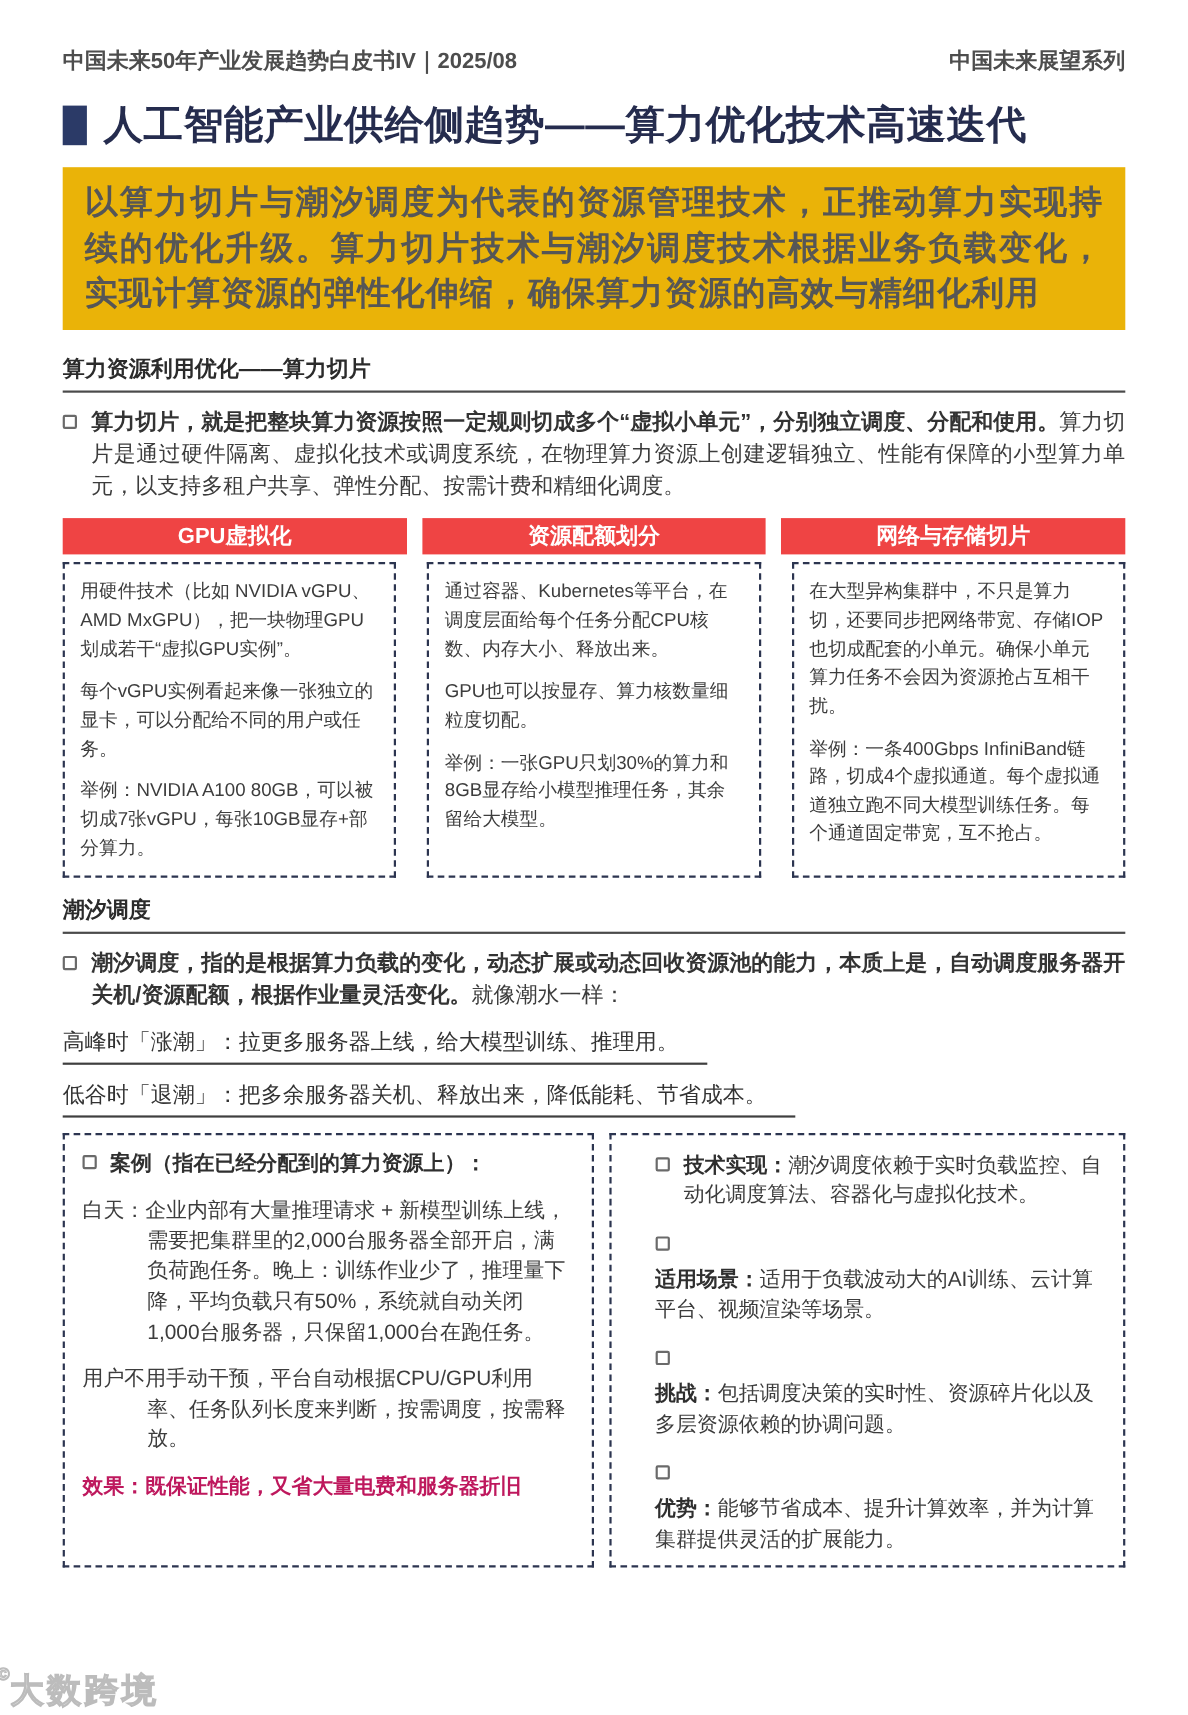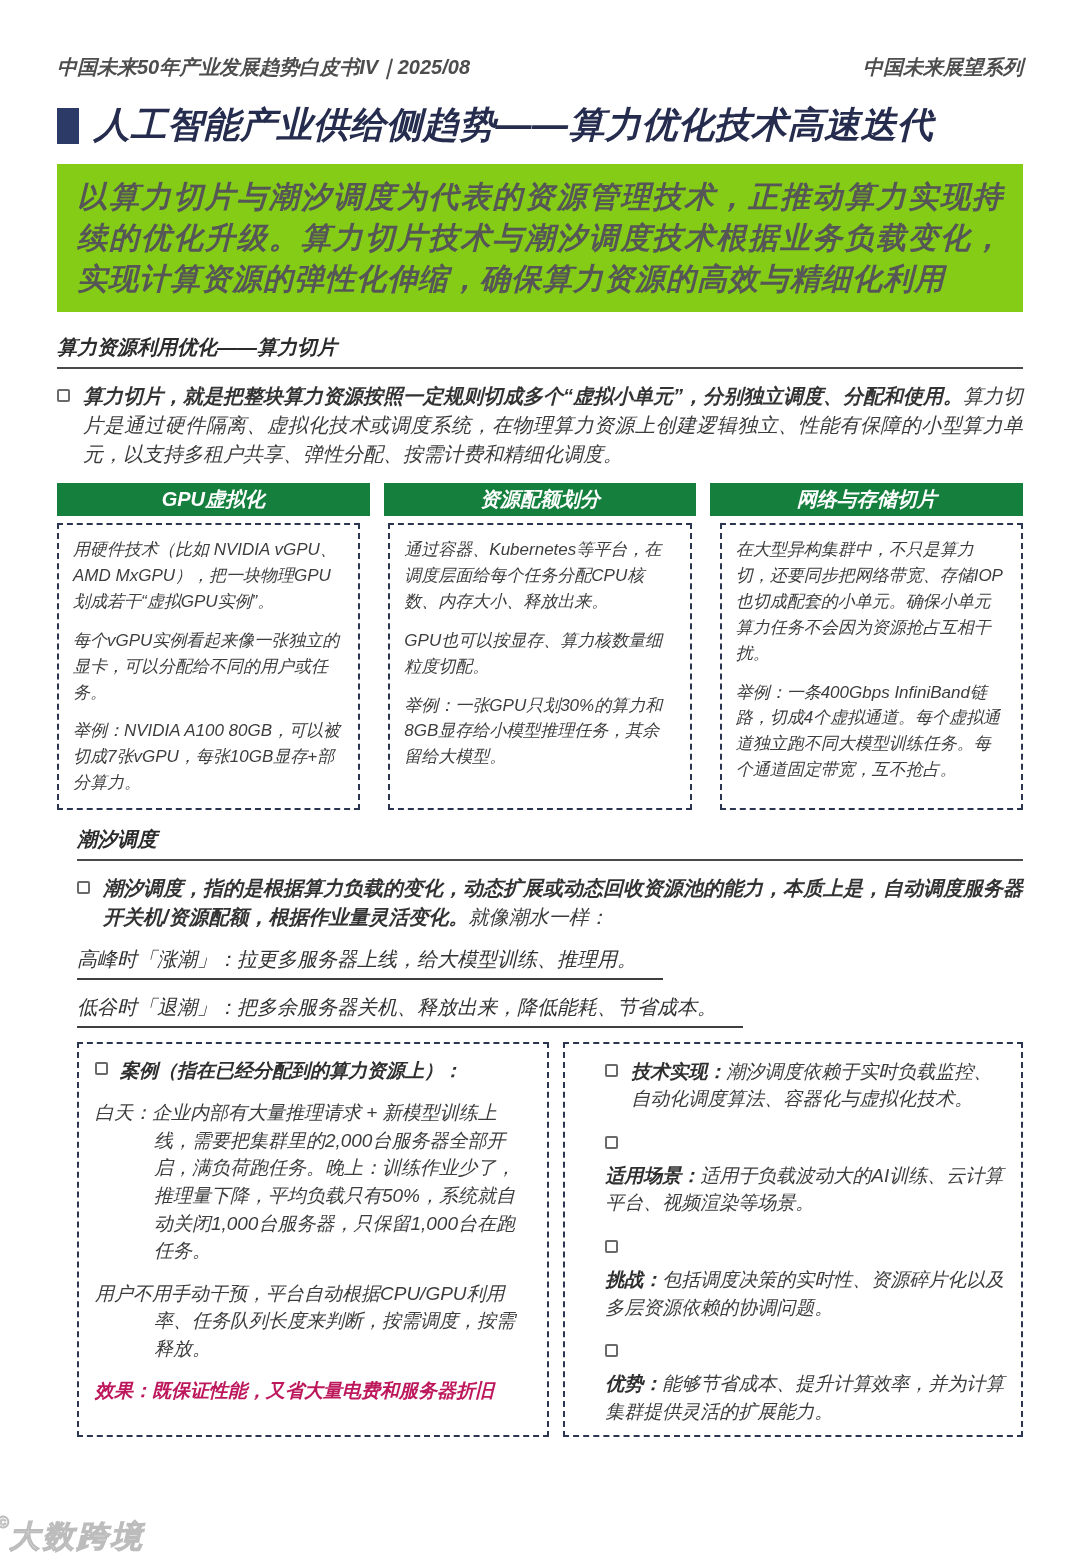--- a/index.html
+++ b/index.html
@@ -1,42 +1,42 @@
 <!DOCTYPE html>
 <html><head>
 <meta charset="utf-8">
 <style>
   * { margin:0; padding:0; box-sizing:border-box; }
   html,body { background:#ffffff; }
   body { width:1080px; height:1559px; overflow:hidden;
          font-family:"Liberation Sans","DejaVu Sans",sans-serif; color:#3c3c3c; }
-  .page { position:relative; width:1080px; height:1537px; padding:54px 57px 0;font-style:italic; }
+  .page { position:relative; width:1080px; height:1537px; padding:42px 57px 0; }
 
   .topbar { display:flex; justify-content:space-between; align-items:flex-start;
             font-size:20px; font-weight:700; color:#4d4d4d; }
 
   .title-row { margin-top:20px; display:flex; align-items:center; gap:15px; }
   .title-marker { width:22px; height:36px; background:#2b3a67; flex:none; }
   .page-title { font-size:36px; font-weight:800; color:#252c4e; letter-spacing:0.5px; white-space:nowrap; }
 
-  .summary { margin-top:14px; background:#84cc16; color:#565656;
+  .summary { margin-top:14px; background:#eab308; color:#565656;
              font-size:30px; font-weight:700; line-height:1.36; letter-spacing:1px;
              padding:13px 20px; text-align:justify; }
 
   .sec-h { font-size:20px; font-weight:800; color:#2b2b2b;
            padding-bottom:6px; border-bottom:2px solid #4a4a4a; }
-  .sec1 { margin-top:22px; } .sec2 { margin-top:16px;margin-left:20px; } .sec3 { margin-top:14px; }
+  .sec1 { margin-top:22px; } .sec2 { margin-top:16px; } .sec3 { margin-top:14px; }
 
   .bullet-para { margin-top:13px; display:flex; gap:13px; }
   .sq { width:13px; height:13px; border:2px solid #6a6a6a; border-radius:2px; flex:none; margin-top:7px; background:#fff; }
   .bullet-para p { font-size:20px; line-height:1.45; text-align:justify; color:#3c3c3c; }
   .bullet-para b { color:#333; }
 
   .col-bars { margin-top:14px; display:flex; gap:14px; }
-  .col-bar { flex:1; height:33px; background:#15803d; color:#ffffff;
+  .col-bar { flex:1; height:33px; background:#ef4444; color:#ffffff;
              font-size:20px; font-weight:700; display:flex; align-items:center; justify-content:center; }
   .col-boxes { margin-top:7px; display:flex; gap:28px; align-items:stretch; }
   .dash-box { border:2px dashed #2c3550; padding:12px 14px; }
   .col-box { flex:1; font-size:17px; line-height:1.52; color:#3d3d3d; }
   .col-box p + p { margin-top:13px; }
 
   .tide-line { margin-top:14px; font-size:20px; color:#333; width:fit-content;
                padding:0 26px 5px 0; border-bottom:2px solid #3f3f3f; }
 
   .two-boxes { margin-top:14px; display:flex; gap:14px; align-items:stretch; }

